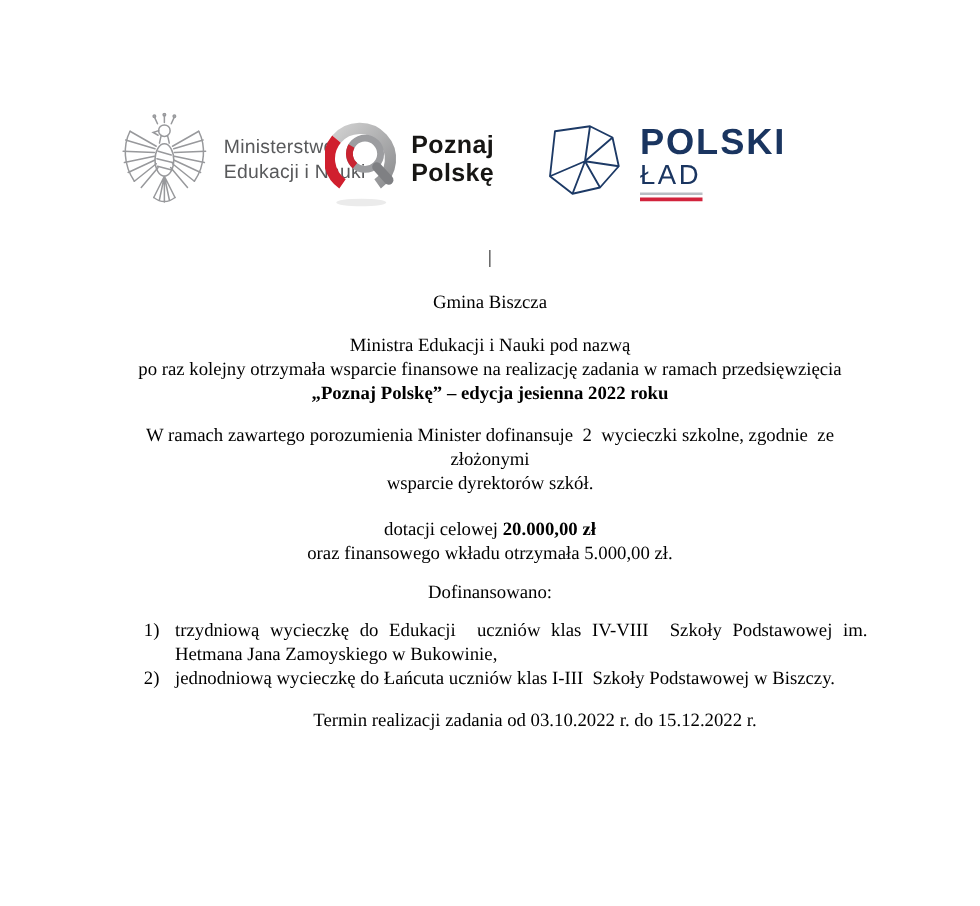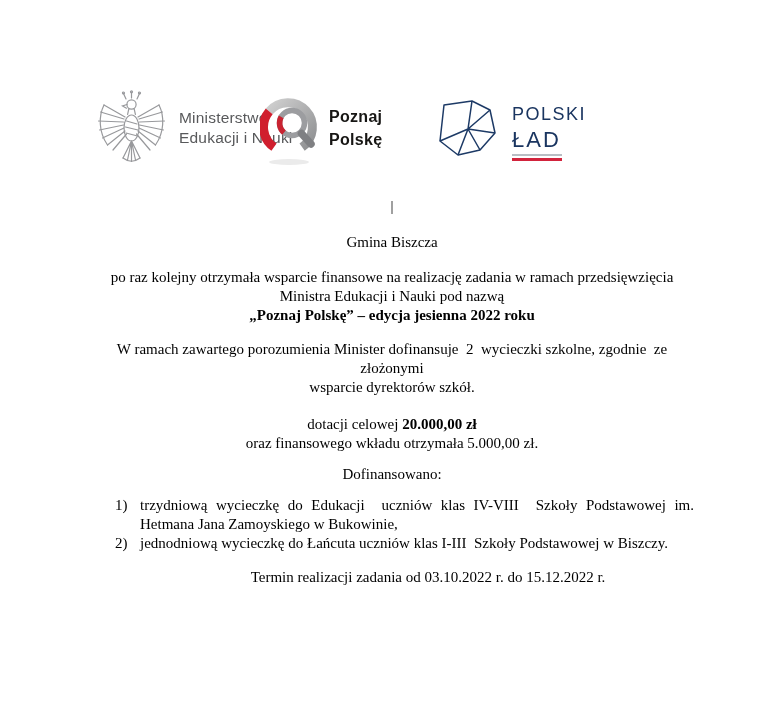--- a/index.html
+++ b/index.html
@@ -6,24 +6,24 @@
   .page{position:relative;width:784px;height:725px;background:#ffffff;overflow:hidden;
         font-family:"Liberation Serif", serif;color:#000;}
 
   
   .logo-group{position:absolute;display:flex;align-items:flex-start;}
   .logo-ministry{left:95px;top:90px;}
   .ministry-text{margin:18px 0 0 11px;font-family:"Liberation Sans", sans-serif;
                  font-size:15.5px;line-height:20px;color:#58595b;letter-spacing:.2px;}
   .logo-poznaj{left:260px;top:92px;}
   .poznaj-text{margin:13px 0 0 7px;font-family:"Liberation Sans", sans-serif;
-               font-size:16px;line-height:23px;font-weight:bold;color:#171614;letter-spacing:.3px;}
+               font-size:20px;line-height:23px;font-weight:bold;color:#171614;letter-spacing:.3px;}
   .logo-lad{left:433px;top:97px;}
   .lad-text{margin:5px 0 0 9px;font-family:"Liberation Sans", sans-serif;color:#1a3560;}
-  .lad-line1{font-size:18px;line-height:25px;font-weight:400;letter-spacing:1.5px;}
+  .lad-line1{font-size:29px;line-height:25px;font-weight:700;letter-spacing:1.5px;}
   .lad-line2{font-size:22px;line-height:25px;font-weight:normal;letter-spacing:2px;}
   .lad-stripes{width:50px;margin-top:2px;}
   .stripe-gray{height:2px;background:#b9bec4;}
   .stripe-gap{height:2px;background:#ffffff;}
   .stripe-red{height:3px;background:#d2233c;}
 
   
   .doc{position:absolute;left:90px;top:197px;width:604px;
        font-size:15px;line-height:19px;text-align:center;}
   .line{white-space:pre-wrap;}
@@ -128,22 +128,22 @@
     </div>
   </div>
 
   <div class="doc">
 
     <div class="cursor-line">|</div>
 
     <div class="doc-title">Gmina Biszcza</div>
 
     <div class="intro">
+      <div class="line">Ministra Edukacji i Nauki pod nazwą</div>
       <div class="line">po raz kolejny otrzymała wsparcie finansowe na realizację zadania w ramach przedsięwzięcia</div>
-      <div class="line">Ministra Edukacji i Nauki pod nazwą</div>
       <div class="line bold">„Poznaj Polskę” – edycja jesienna 2022 roku</div>
     </div>
 
     <div class="agreement">
       <div class="line">W ramach zawartego porozumienia Minister dofinansuje  2  wycieczki szkolne, zgodnie  ze złożonymi</div>
       <div class="line">wsparcie dyrektorów szkół.</div>
     </div>
 
     <div class="cost">
       <div class="line"><span>dotacji celowej </span><span class="bold">20.000,00 zł</span></div>

